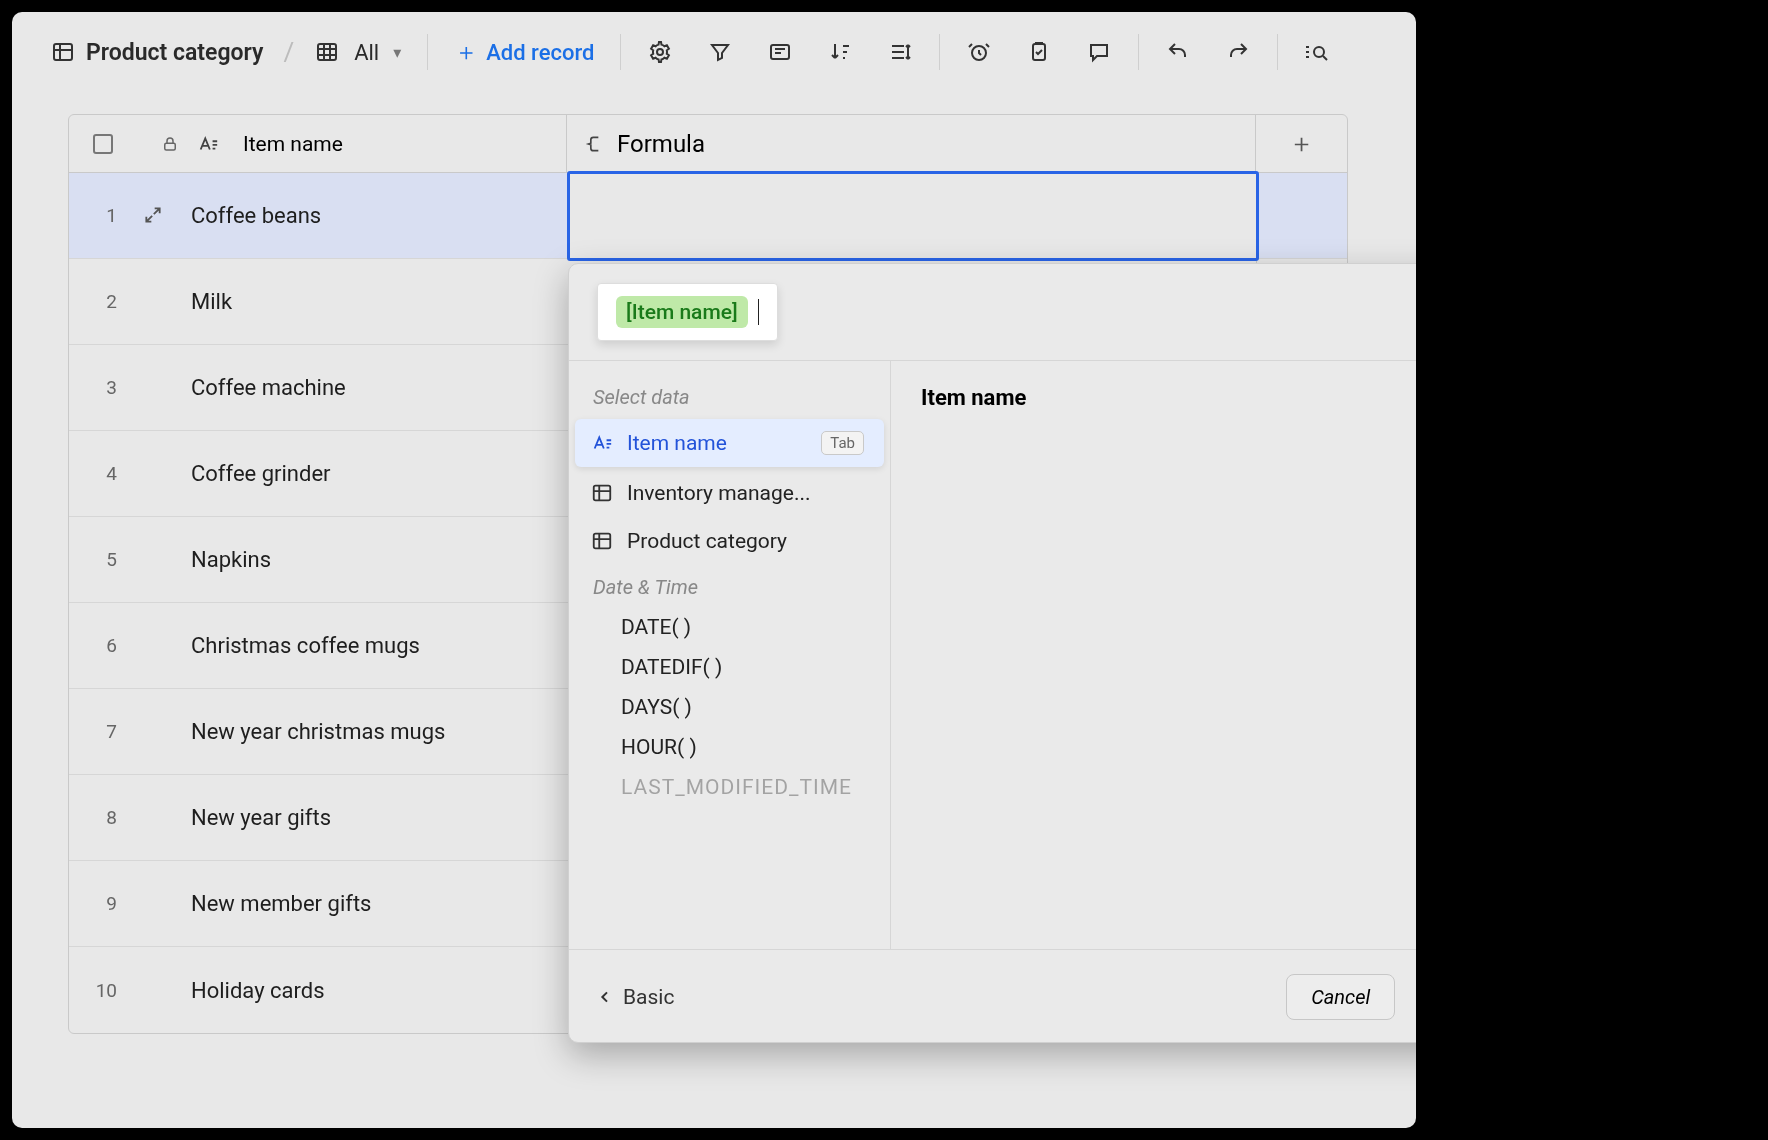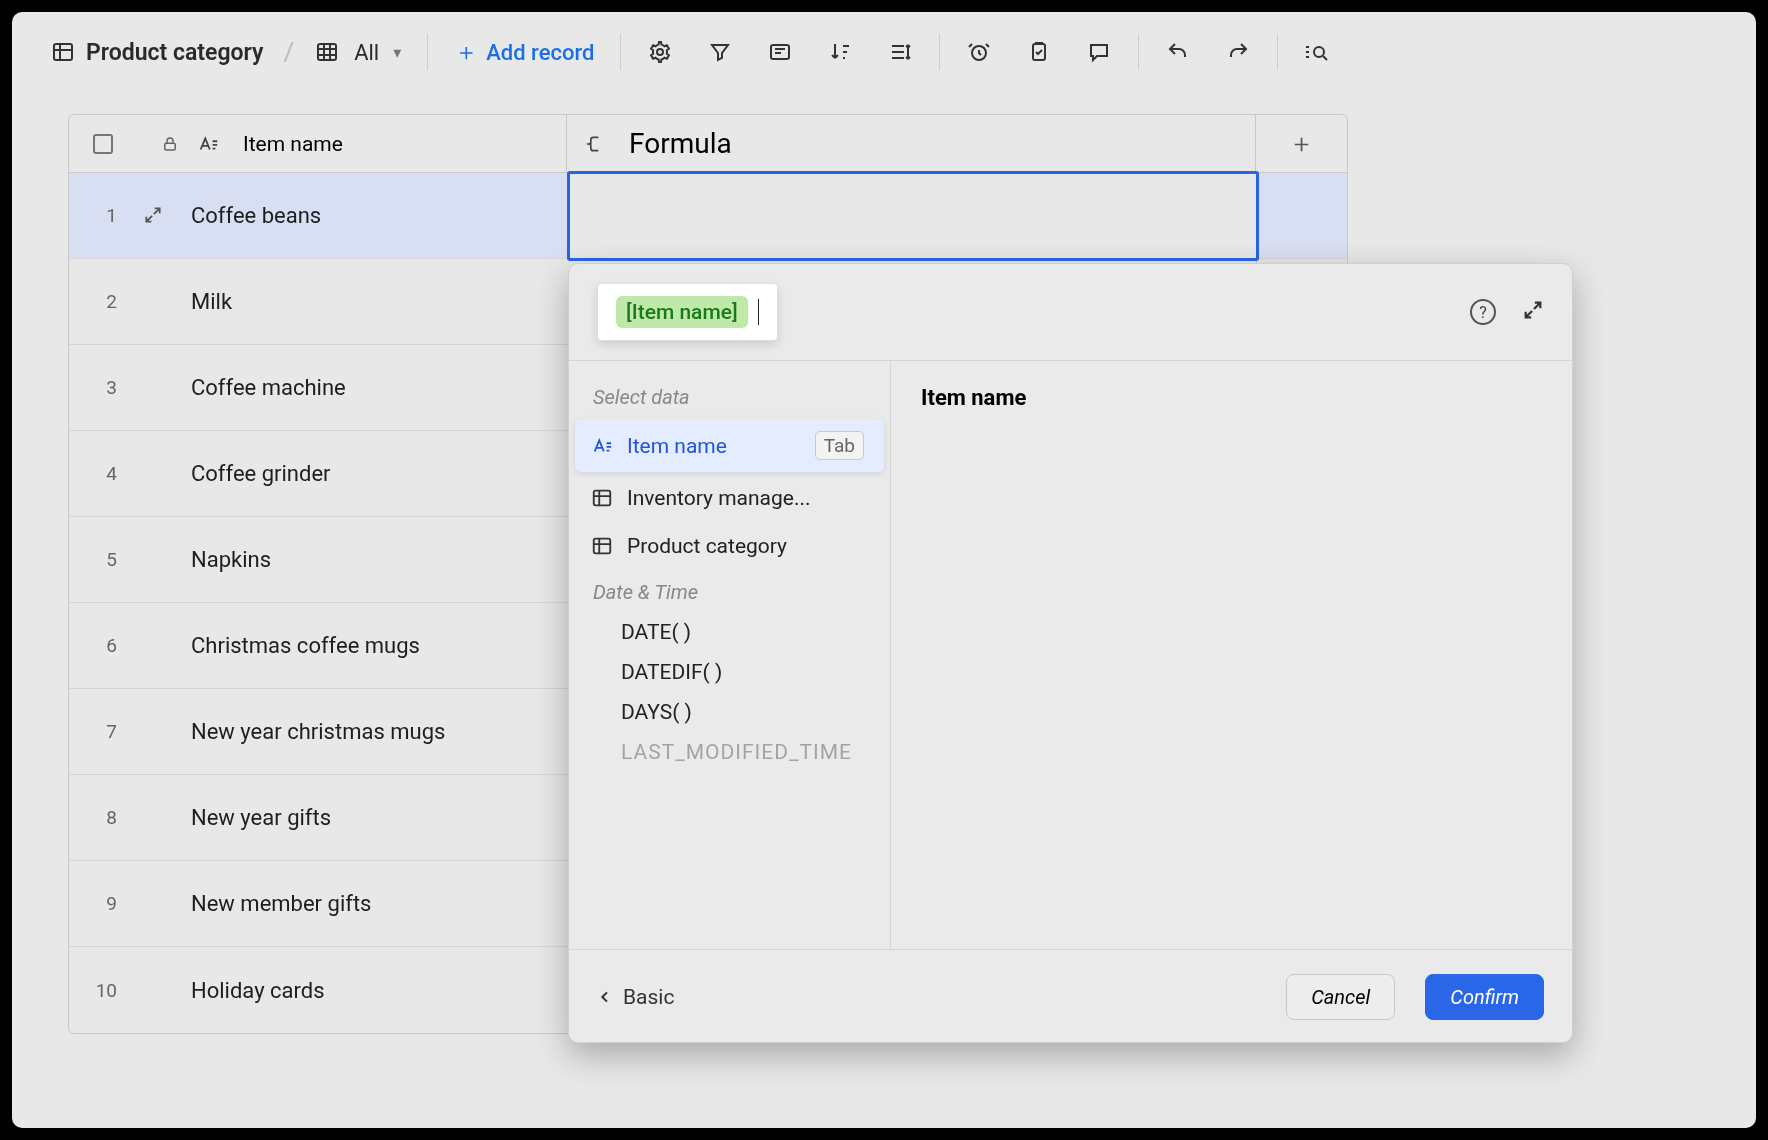--- a/index.html
+++ b/index.html
@@ -6,21 +6,21 @@
 body {
   font-family: -apple-system, BlinkMacSystemFont, "Segoe UI", Roboto, sans-serif;
   background: #000;
   width: 1768px;
   height: 1140px;
   overflow: hidden;
 }
 .canvas {
   position: absolute;
   left: 12px; top: 12px;
-  width: 1744px; height: 1116px;
+  width: 1404px; height: 1116px;
   background: #e8e8e8;
   border-radius: 10px;
   overflow: hidden;
 }
 
 
 .toolbar {
   display: flex;
   align-items: center;
   height: 80px;
@@ -39,21 +39,21 @@
 
 
 .grid {
   position:absolute; left:56px; top:102px;
   width:1280px;
   border:1px solid #c9c9c9; border-radius:6px;
   background:#e8e8e8;
 }
 .grid-header { display:flex; height:58px; border-bottom:1px solid #c9c9c9; }
 .gh-left { width:498px; display:flex; align-items:center; border-right:1px solid #c9c9c9; padding-left:24px; gap:18px;}
-.gh-right { flex:1; display:flex; align-items:center; padding-left:18px; gap:24px; font-size:28px;}
+.gh-right { flex:1; display:flex; align-items:center; padding-left:18px; gap:12px; font-size:24px;}
 .gh-plus { width:92px; border-left:1px solid #c9c9c9; display:flex; align-items:center; justify-content:center; color:#555; font-size:26px; cursor:pointer;}
 .gh-cb { width:20px; height:20px; border:2px solid #777; border-radius:3px; }
 .gh-lock { color:#666; font-size:18px; }
 .gh-fieldname { font-size:21px; margin-left:6px; }
 
 .row { display:flex; height:86px; align-items:stretch; border-bottom:1px solid #d6d6d6; }
 .row:last-child { border-bottom:none; }
 .row-left { width:498px; display:flex; align-items:center; border-right:1px solid transparent; padding-left:22px; gap:26px; font-size:22px; color:#1e1e1e;}
 .row-num { width:26px; text-align:right; color:#666; font-size:19px; }
 .row-exp { width:22px; height:22px; color:#555;}
@@ -100,21 +100,21 @@
 .popup-left { width:322px; border-right:1px solid #d6d6d6; padding:14px 0 0 0; overflow:hidden;}
 .popup-right { flex:1; padding:24px 30px; }
 
 .group-label { color:#888; font-size:20px; padding:10px 24px 8px 24px;font-style:italic; }
 .opt { display:flex; align-items:center; gap:14px; padding:12px 20px 12px 22px; font-size:21px; color:#222; cursor:pointer; }
 .opt.sel {
   background:#e4edff; color:#2353d9; border-radius:6px; margin:2px 6px;
   box-shadow:0 2px 6px rgba(0,0,0,0.10);
   padding-left:16px;
 }
-.opt .kbd { margin-left:auto; font-size:19px; color:#666; border:1px solid #c9c9c9; border-radius:5px; padding:2px 8px; background:#f3f3f3;text-align:right;}
+.opt .kbd { margin-left:auto; font-size:15px; color:#666; border:1px solid #c9c9c9; border-radius:5px; padding:2px 8px; background:#f3f3f3;text-align:right;}
 .fn { padding:8px 24px; font-size:21px; color:#222; cursor:pointer;margin-left:28px;}
 
 .desc-title { font-size:22px; font-weight:700; margin-bottom:14px; }
 .desc-body { font-size:20px; color:#222; line-height:1.55; max-width:640px;}
 
 .popup-footer { height:94px; display:flex; align-items:center; padding:0 28px;justify-content:center; }
 .back { display:flex; align-items:center; gap:10px; color:#333; font-size:21px; cursor:pointer;}
 .footer-btns { margin-left:auto; display:flex; gap:30px;font-style:italic; }
 .btn { height:46px; padding:0 24px; border-radius:8px; font-size:20px; display:flex; align-items:center; cursor:pointer; border:1px solid #c7c7c7; background:#ededed;}
 .btn.primary { background:#2a66e8; color:#fff; border-color:#2a66e8; }
@@ -389,20 +389,21 @@
                 <path d="M3 10h18M9 4v16"></path>
               </svg>
           </span>
           <span>Product category</span>
         </div>
         <div class="group-label">Date &amp; Time</div>
         <div id="fn-list">
             <div class="fn">DATE( )</div>
             <div class="fn">DATEDIF( )</div>
             <div class="fn">DAYS( )</div>
+            <div class="fn">HOUR( )</div>
             <div class="fn" style="opacity: 0.35; letter-spacing: 1px;">LAST_MODIFIED_TIME</div>
           </div>
       </div>
       <div class="popup-right">
         <div class="desc-title">Item name</div>
       </div>
     </div>
     <div class="popup-footer">
       <div class="back">
         <span>

